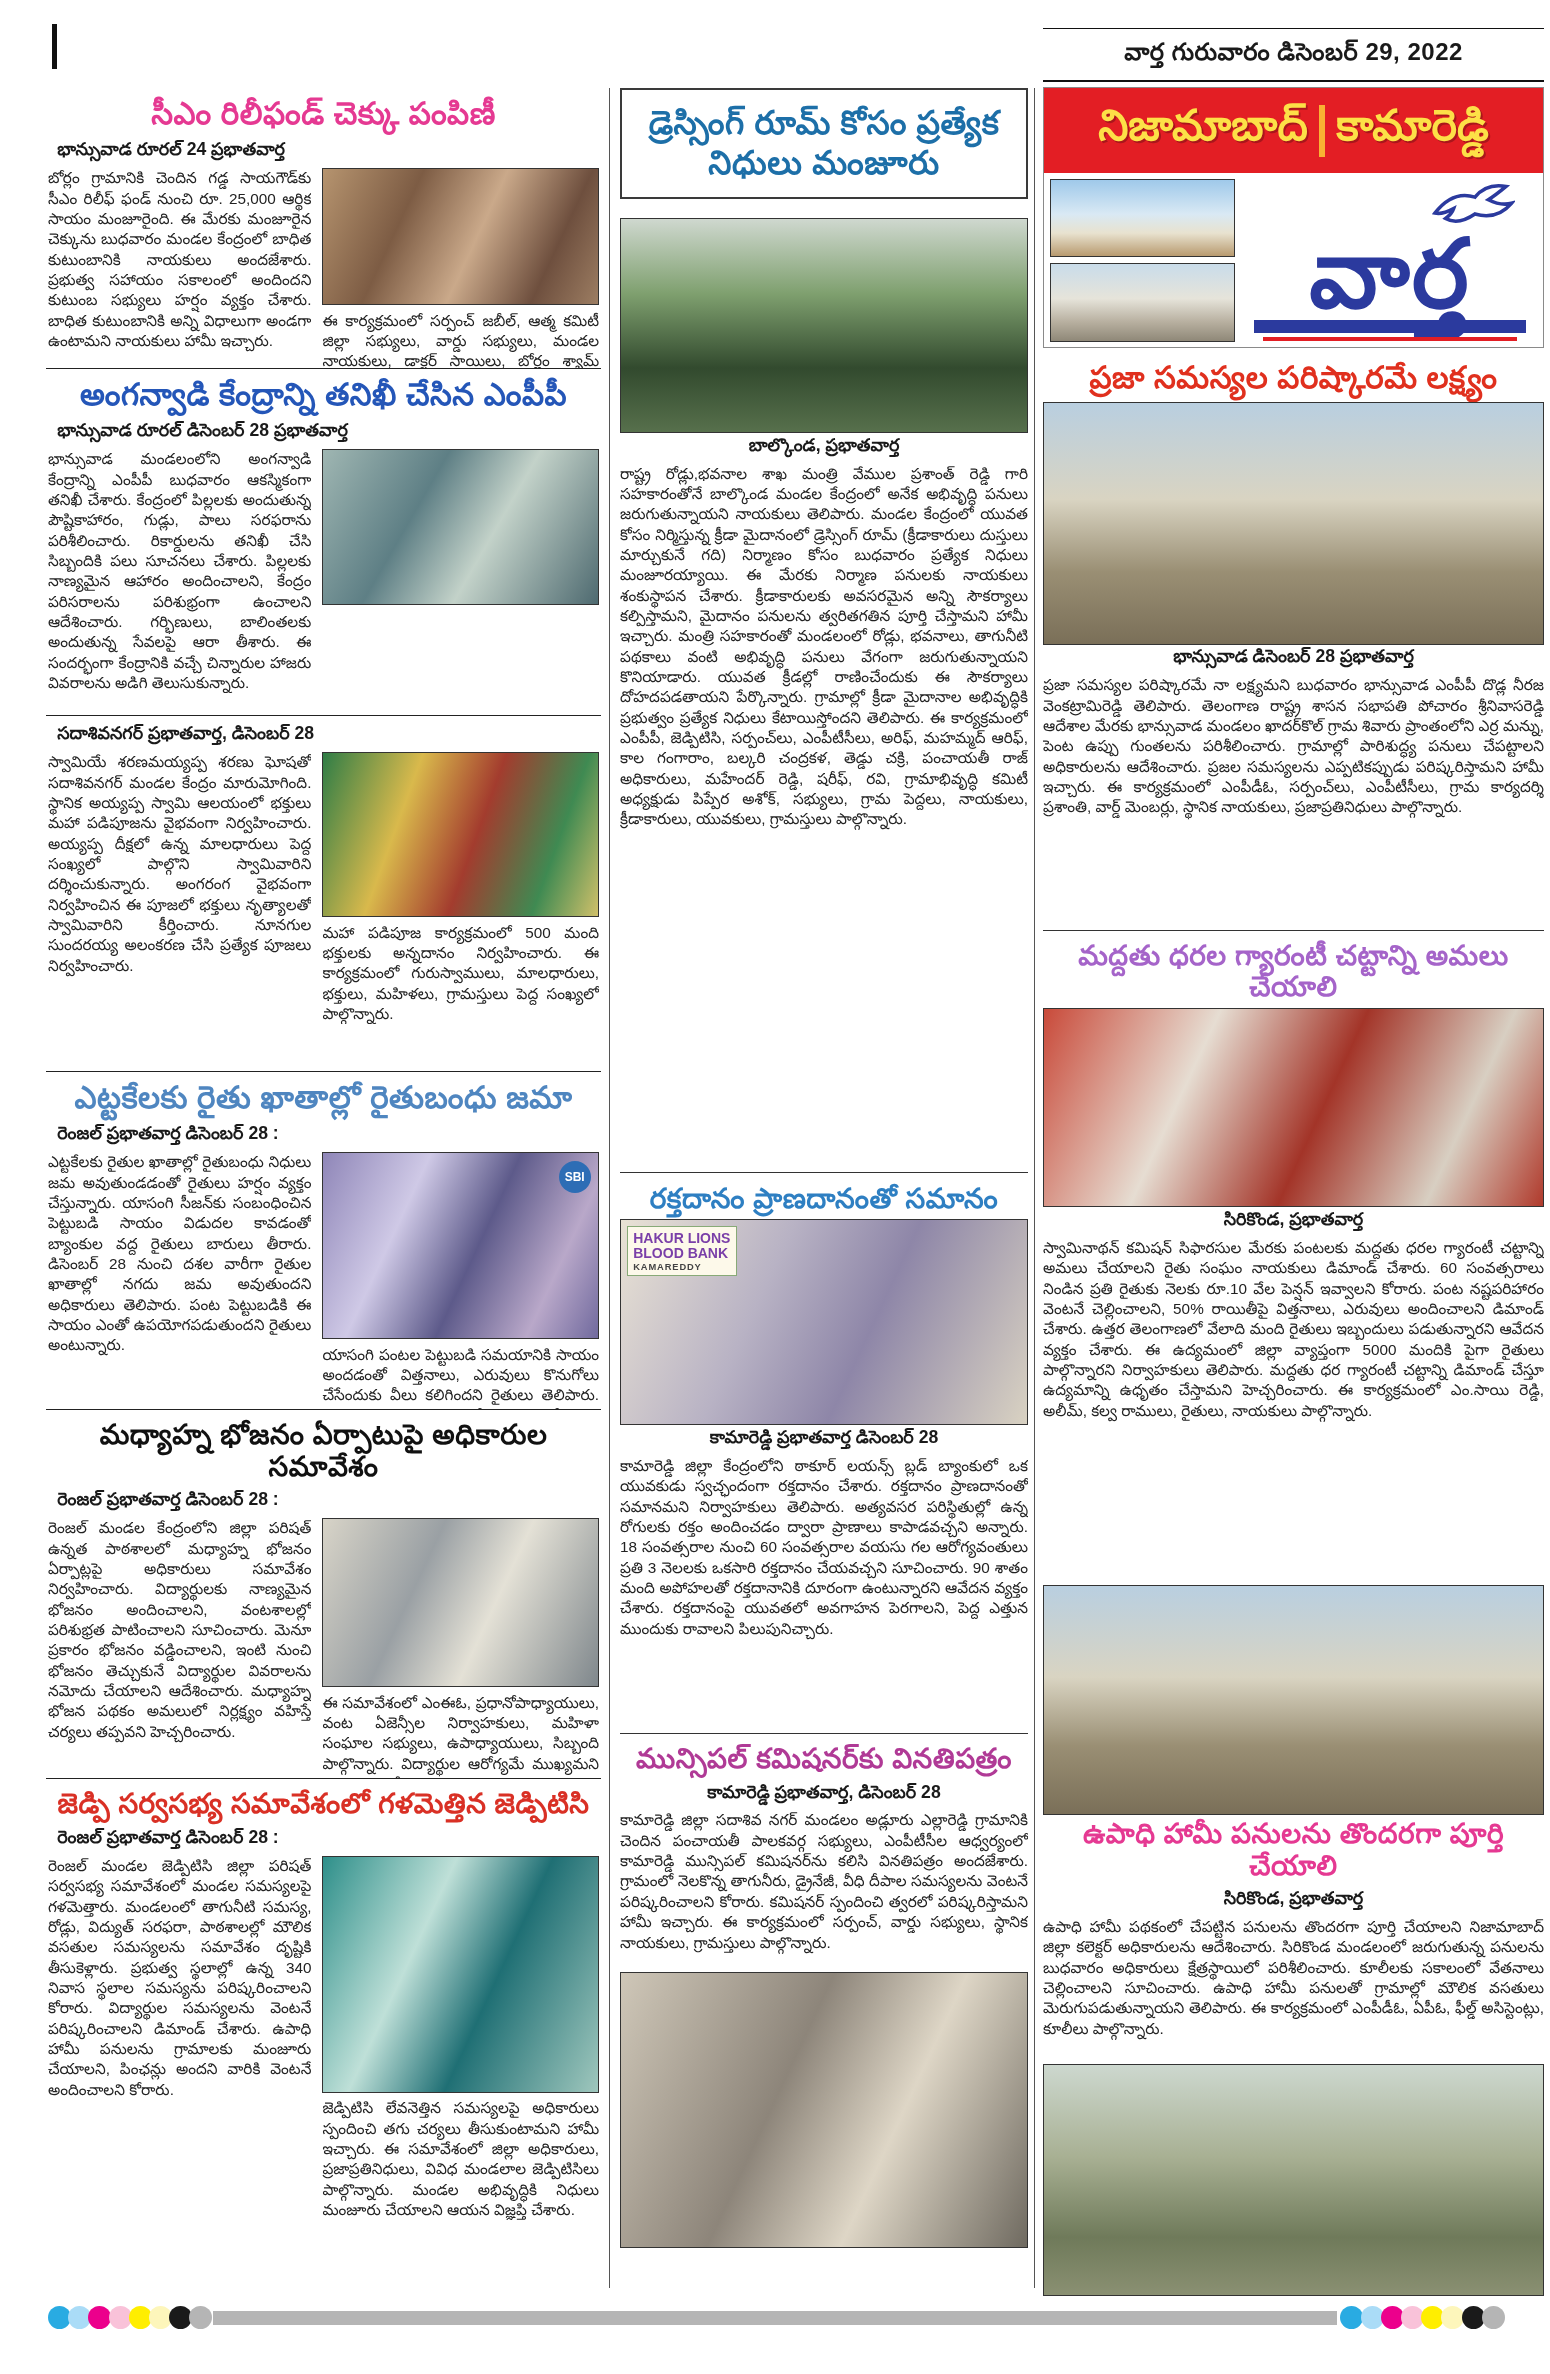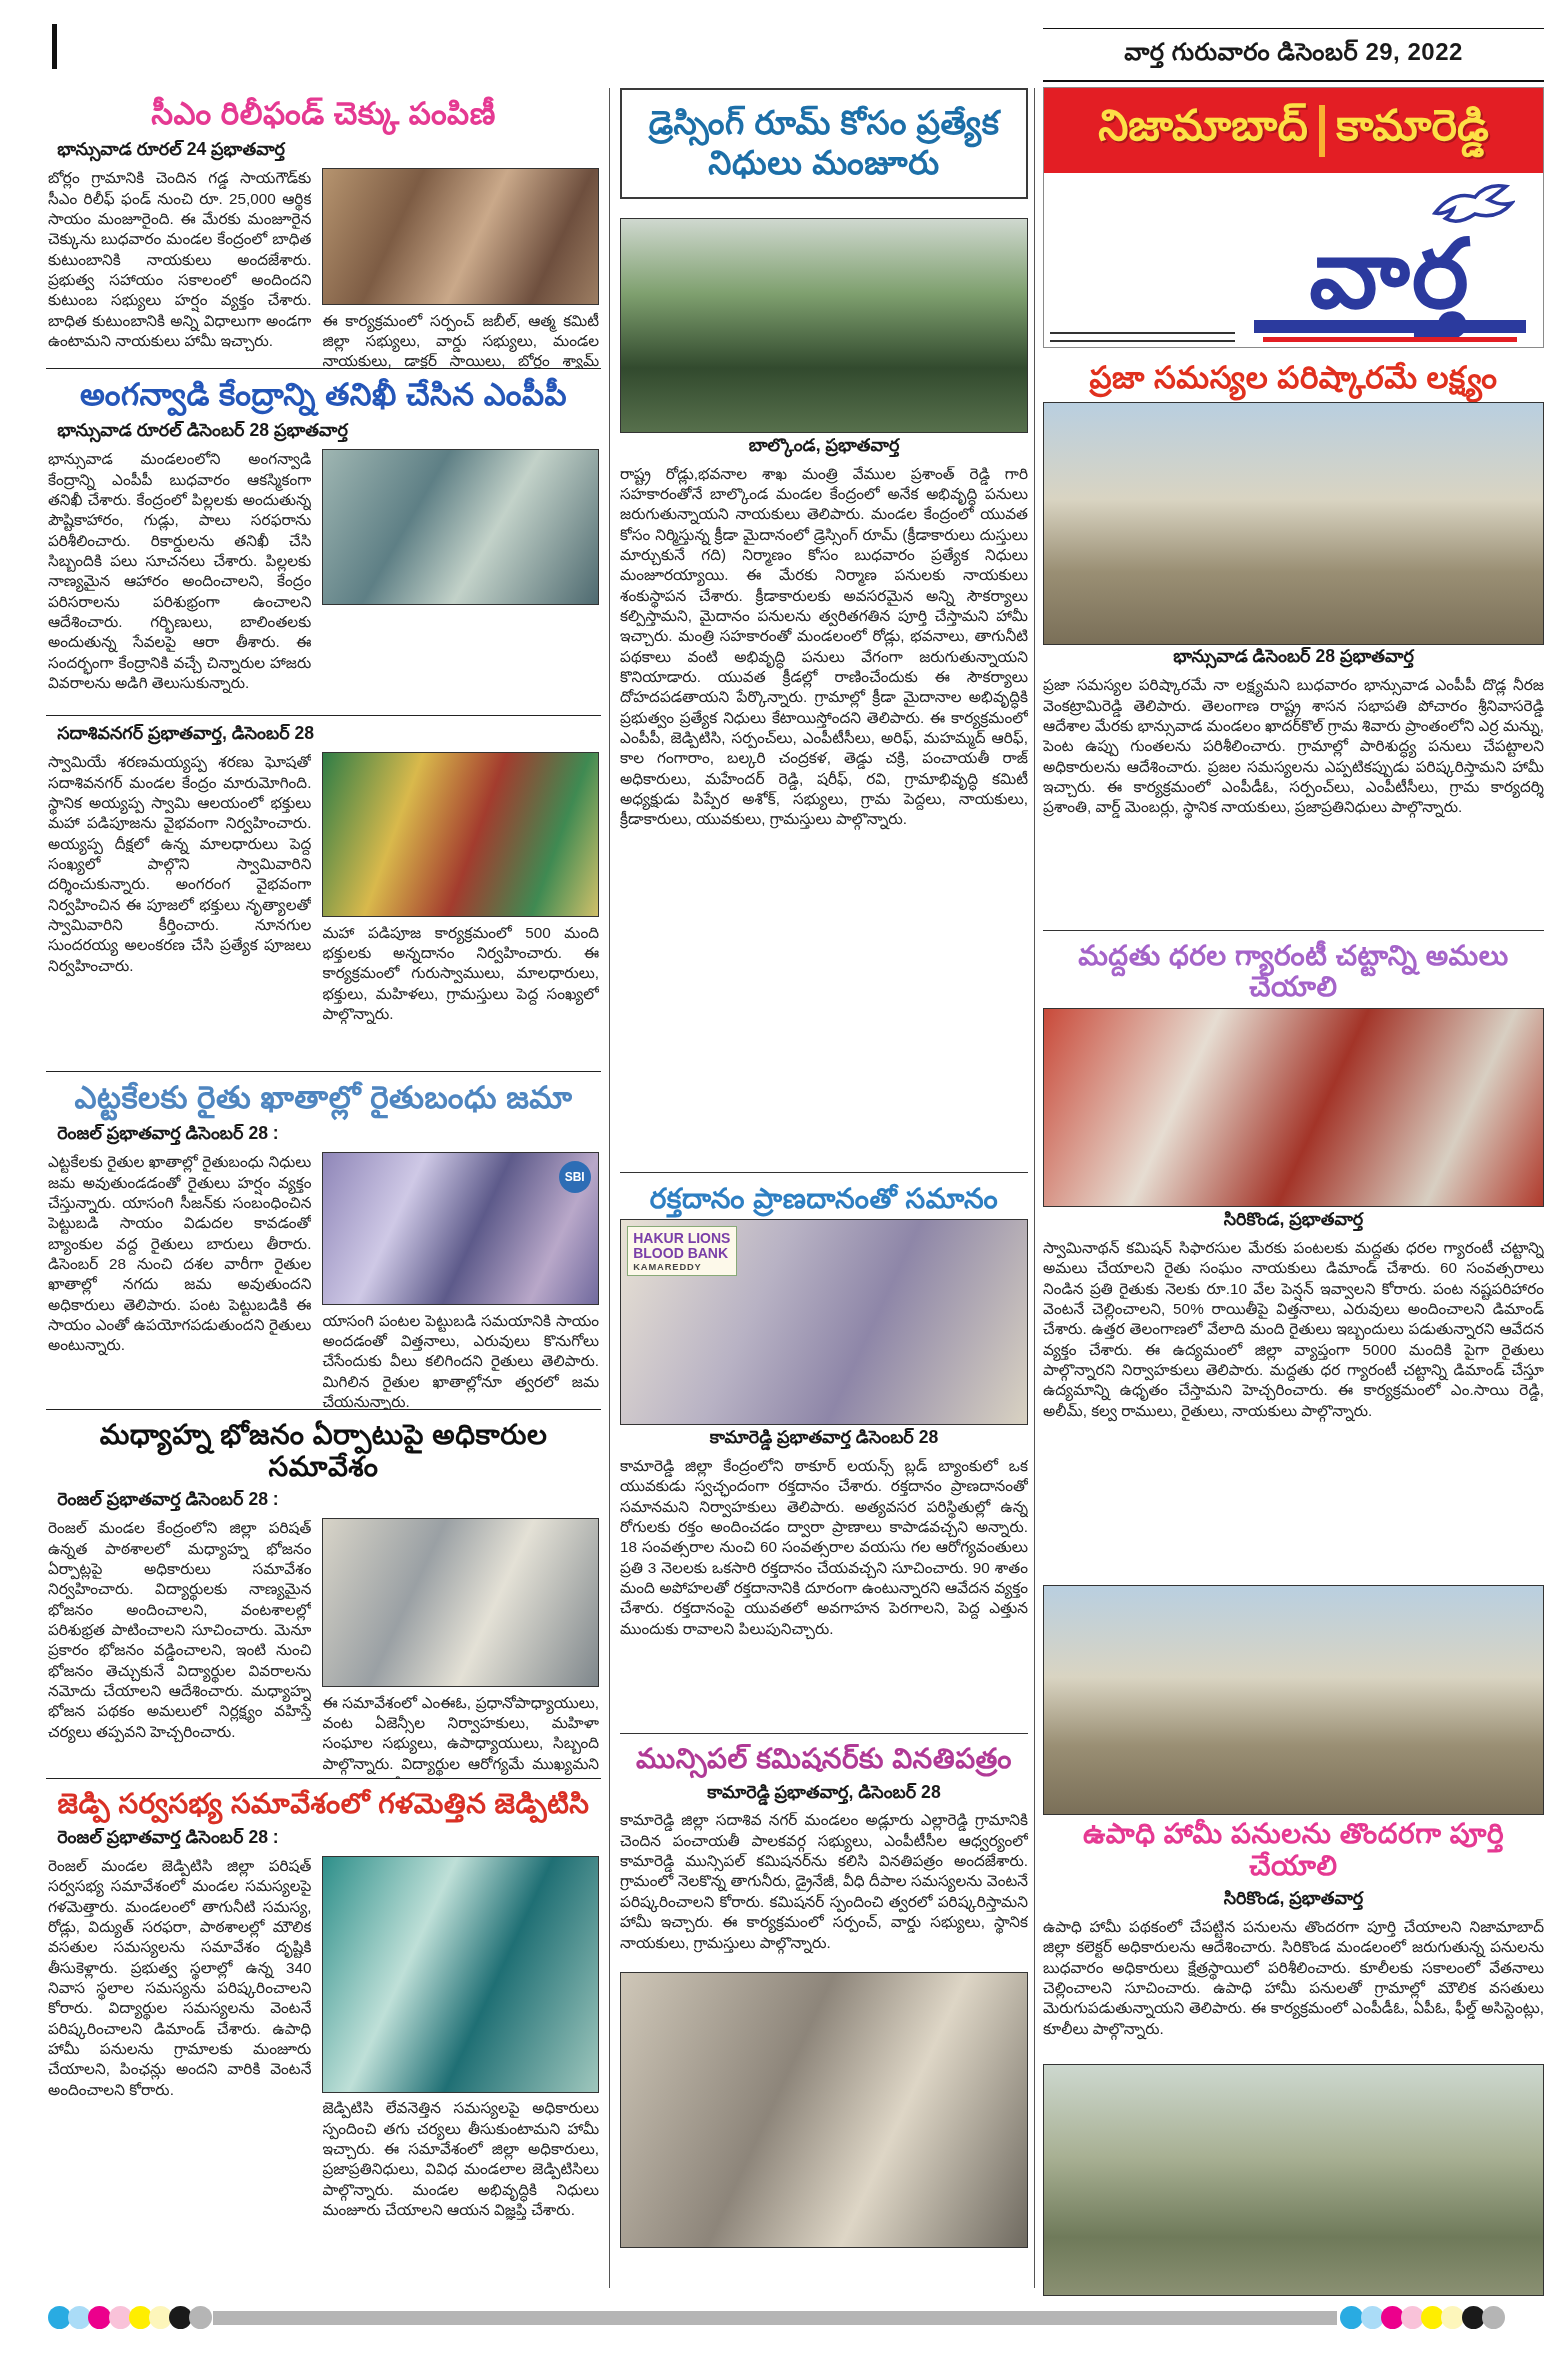--- a/index.html
+++ b/index.html
@@ -56,21 +56,21 @@
   .box-headline { border:2.8px solid #3a3a3a; padding:9.3px 5.6px; margin-bottom:19px; }
   .box-headline .headline { font-size:33px; line-height:1.2; }
   .thinline { border-top:1.4px solid #333; margin:5.6px 0; }
 
   
   .datebar { border-top:1.9px solid #111; border-bottom:2.8px solid #111; text-align:center; font-weight:bold; font-size:24px; padding:9.3px 0 7.4px; margin-bottom:5.6px; letter-spacing:0.5px; }
   .masthead { border:1.9px solid #8a8a8a; background:#fff; margin-bottom:9.3px; }
   .mast-banner { display:flex; align-items:center; justify-content:center; gap:11px; height:85px; padding:0 7.4px; }
   .mast-banner .region { color:#fde047; font-weight:bold; font-size:43px; text-shadow:1.9px 1.9px 0 rgba(0,0,0,.25); white-space:nowrap; }
   .mast-sep { width:6.5px; height:52px; }
-  .mast-lower { display:flex; height:174px; padding:5.6px; gap:7.4px;align-items:flex-end; }
+  .mast-lower { display:flex; height:174px; padding:5.6px; gap:7.4px; }
   .mast-photos { width:38%; display:flex; flex-direction:column; gap:5.6px; }
   .mast-photos .photo { flex:1; border-width:0.9px; }
   .mast-logo { flex:1; display:flex; flex-direction:column; align-items:center; justify-content:flex-start; position:relative; }
   .dove { align-self:flex-end; margin-right:22px; }
   .logo-text { font-size:96px; font-weight:bold; line-height:.85; letter-spacing:1.9px; }
   .logo-bar-blue { width:92%; height:13px; margin-top:5.6px; }
   .logo-bar-red { width:86%; height:4.6px; margin-top:3.7px; }
 
   
   .footer { position:absolute; left:48px; top:2306px; width:1454px; display:flex; align-items:center; }
@@ -120,21 +120,21 @@
         </div>
       </div>
     </div>
 
     <div class="article" style="height:338px">
       <div class="headline hl-lg" style="color: rgb(79, 134, 192);">ఎట్టకేలకు రైతు ఖాతాల్లో రైతుబంధు జమా</div>
       <div class="dateline">రెంజల్ ప్రభాతవార్త డిసెంబర్ 28 :</div>
       <div class="split">
         <div class="tcol bodytext">ఎట్టకేలకు రైతుల ఖాతాల్లో రైతుబంధు నిధులు జమ అవుతుండడంతో రైతులు హర్షం వ్యక్తం చేస్తున్నారు. యాసంగి సీజన్‌కు సంబంధించిన పెట్టుబడి సాయం విడుదల కావడంతో బ్యాంకుల వద్ద రైతులు బారులు తీరారు. డిసెంబర్ 28 నుంచి దశల వారీగా రైతుల ఖాతాల్లో నగదు జమ అవుతుందని అధికారులు తెలిపారు. పంట పెట్టుబడికి ఈ సాయం ఎంతో ఉపయోగపడుతుందని రైతులు అంటున్నారు.</div>
         <div class="pcol">
-          <div class="photo ph-bank" style="height:153px">
+          <div class="photo ph-bank" style="height:187px">
             <span class="overlay-sbi">SBI</span>
           </div>
           <div class="bodytext">యాసంగి పంటల పెట్టుబడి సమయానికి సాయం అందడంతో విత్తనాలు, ఎరువులు కొనుగోలు చేసేందుకు వీలు కలిగిందని రైతులు తెలిపారు. మిగిలిన రైతుల ఖాతాల్లోనూ త్వరలో జమ చేయనున్నారు.</div>
         </div>
       </div>
     </div>
 
     <div class="article" style="height:369px">
       <div class="headline hl-md" style="color: rgb(17, 17, 17);">మధ్యాహ్న భోజనం ఏర్పాటుపై అధికారుల సమావేశం</div>
       <div class="dateline">రెంజల్ ప్రభాతవార్త డిసెంబర్ 28 :</div>

